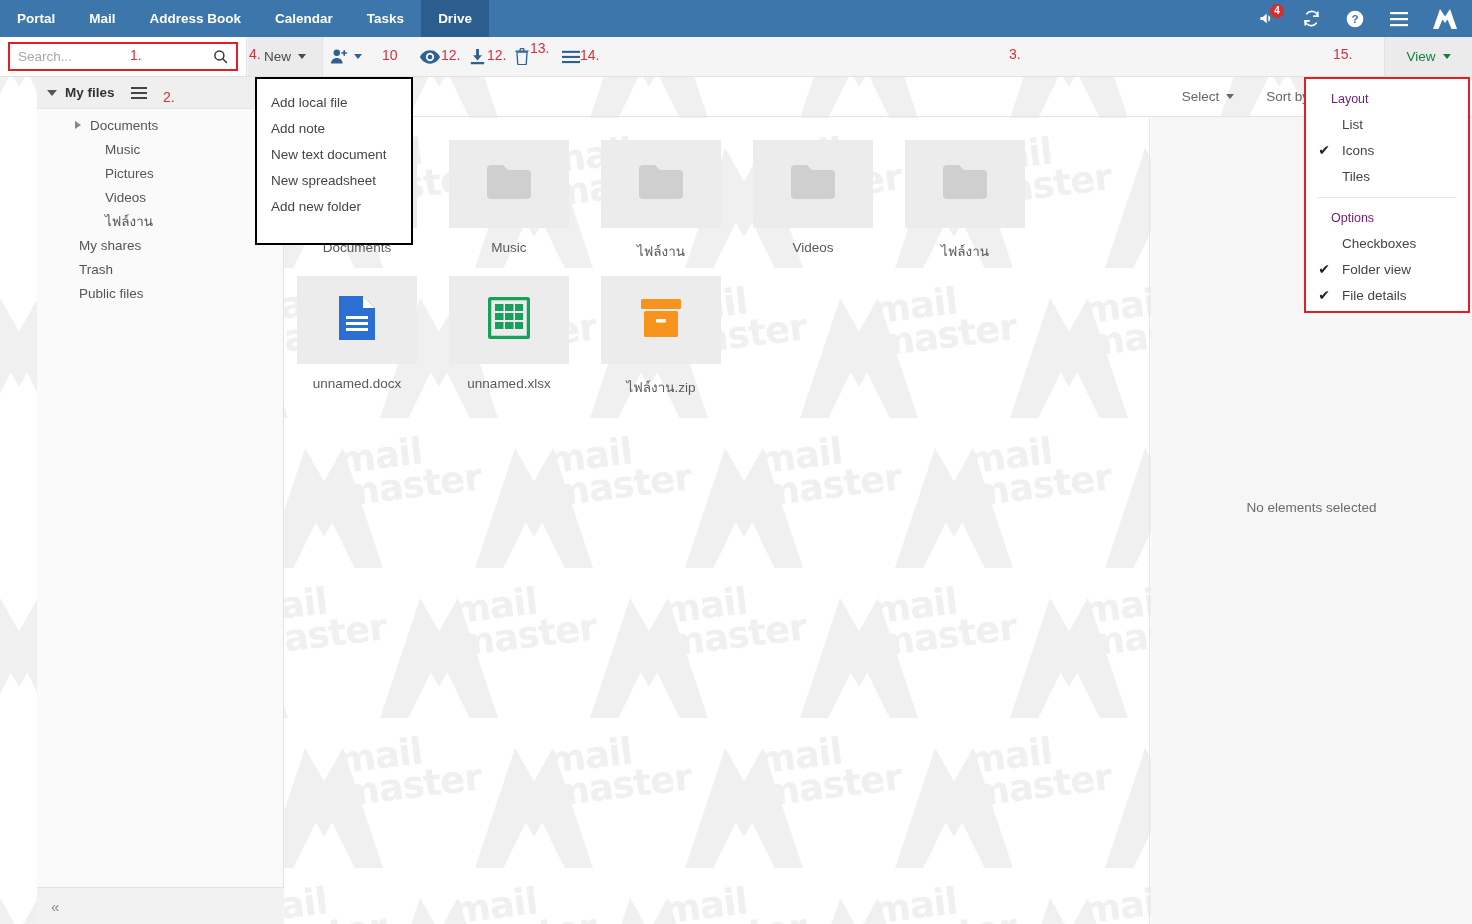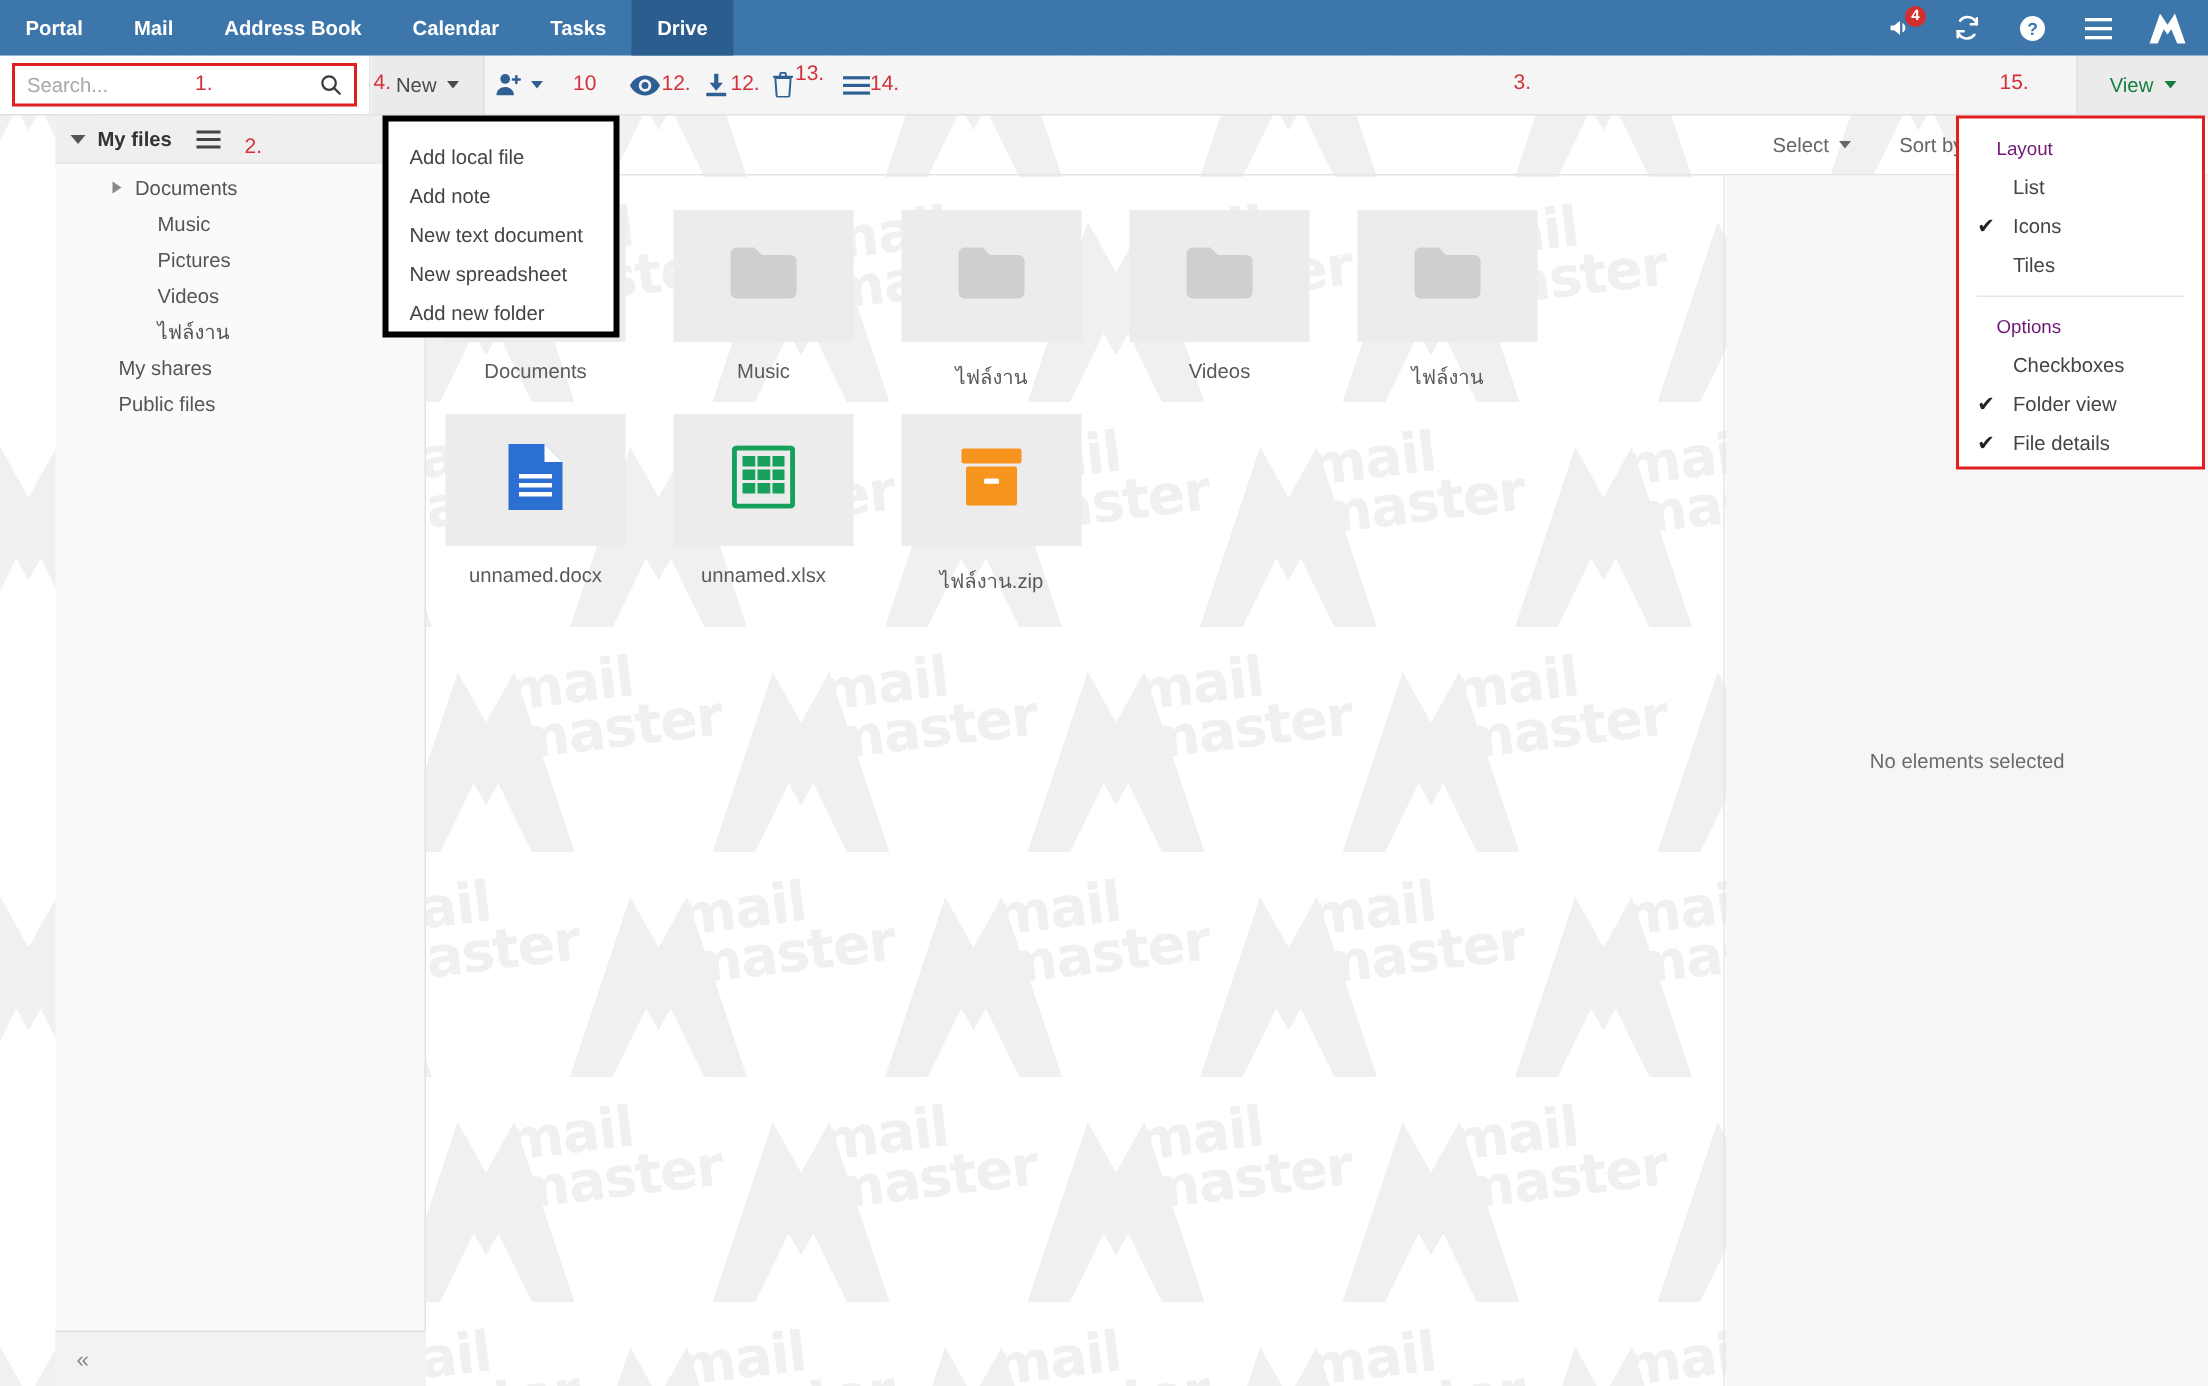--- a/index.html
+++ b/index.html
@@ -199,23 +199,23 @@
     background: #f6f6f6;
   }
   .no-sel {
     position: absolute; left: 0; right: 0; top: 383px;
     text-align: center; color: #6b6b6b; font-size: 13.5px;
   }
 
   
   .new-menu {
     position: absolute; left: 255px; top: 77px;
-    width: 158px; height: 148px;
+    width: 158px; height: 168px;
     background: #ffffff;
-    border: 4px solid #000000;
+    border: 2px solid #000000;
     z-index: 40;
     padding: 10px 0 0 14px;
   }
   .new-menu-item {
     height: 26px; display: flex; align-items: center;
     font-size: 13.5px; color: #444; cursor: pointer;
     white-space: nowrap;
   }
 
   
@@ -596,20 +596,24 @@
           <span class="arrow-slot"></span>
           <span>Videos</span>
         </div>
         <div class="tree-item lvl2" style="padding-left: 53px;">
           <span class="arrow-slot"></span>
           <span>ไฟล์งาน</span>
         </div>
         <div class="tree-item lvl1" style="padding-left: 27px;">
           <span class="arrow-slot"></span>
           <span>My shares</span>
+        </div>
+        <div class="tree-item lvl1" style="padding-left: 27px;">
+          <span class="arrow-slot"></span>
+          <span>Trash</span>
         </div>
         <div class="tree-item lvl1" style="padding-left: 27px;">
           <span class="arrow-slot"></span>
           <span>Public files</span>
         </div>
       </div>
     <div class="collapse-btn">
       <span>«</span>
     </div>
   </div>

